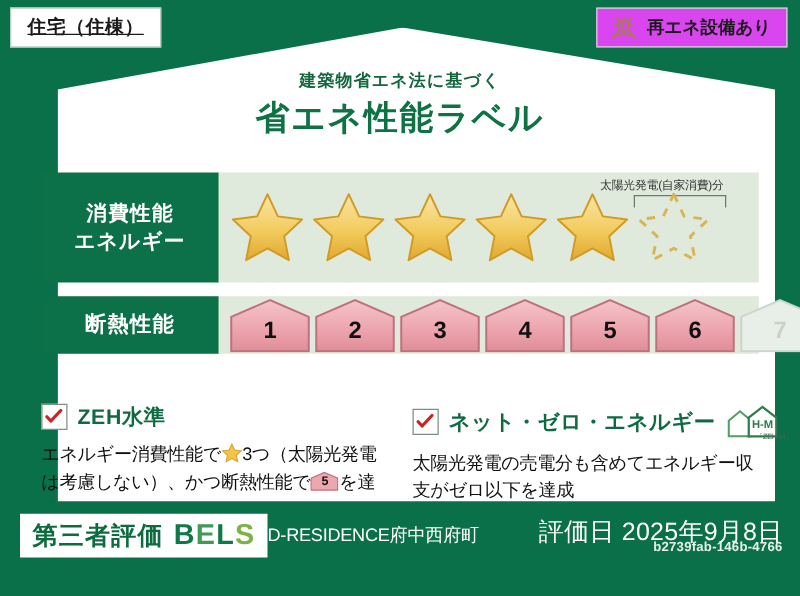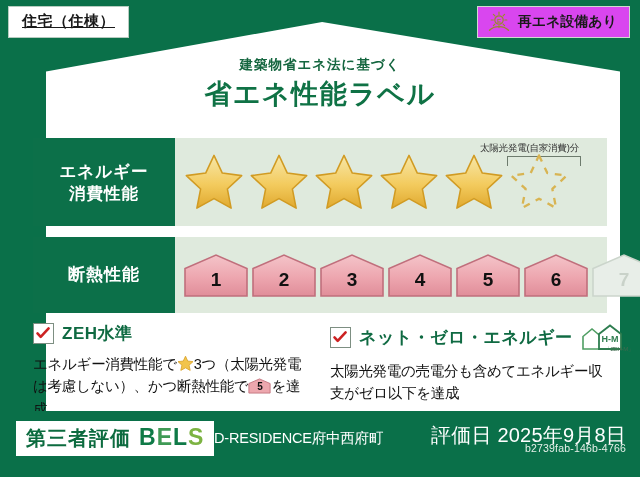--- a/index.html
+++ b/index.html
@@ -52,21 +52,21 @@
   .row{position:absolute;left:33px;width:574px;display:flex;}
   .row .row-label{
     width:142px;background:#0c7049;color:#ffffff;
     display:flex;flex-direction:column;align-items:center;justify-content:center;
     font-size:17px;font-weight:bold;letter-spacing:1px;line-height:1.35;
   }
   .row .row-body{flex:1;background:#dfeadd;position:relative;}
 
   #row-energy{top:138px;height:88px;}
   #row-energy .row-label{font-size:16.5px;}
-  #row-insul{top:237px;height:76px;}
+  #row-insul{top:237px;height:46px;}
 
   
   .stars{position:absolute;inset:0;display:flex;align-items:center;padding-left:8px;gap:3px;}
   .star{width:62px;height:60px;flex:0 0 auto;}
 
   
   .solar-note{
     position:absolute;right:3px;top:4px;width:124px;text-align:left;
     font-size:9.5px;color:#333;letter-spacing:-.2px;white-space:nowrap;
   }
@@ -104,40 +104,40 @@
     margin-top:8px;font-size:14.5px;color:#111;line-height:1.55;letter-spacing:-.3px;
   }
   .inline-star{display:inline-block;vertical-align:-3px;width:17px;height:17px;}
   .inline-badge{display:inline-block;vertical-align:-3px;width:23px;height:16px;position:relative;}
   .inline-badge span{
     position:absolute;left:0;right:0;bottom:0px;text-align:center;
     font-size:10px;font-weight:bold;color:#111;z-index:2;
   }
 
   
-  .footer{position:absolute;left:0;right:0;bottom:0;height:66px;background:#0a7049;}
+  .footer{position:absolute;left:0;right:0;bottom:0;height:76px;background:#0a7049;}
   .bels-box{
     position:absolute;left:16px;top:10px;background:#ffffff;
     padding:3px 10px 4px 10px;display:flex;align-items:baseline;gap:8px;
   }
   .bels-jp{font-size:20px;font-weight:bold;color:#0c6b3f;letter-spacing:1px;}
   .bels-en{font-size:23px;font-weight:bold;letter-spacing:1px;}
   .bels-en i{font-style:normal;}
   .b1{color:#0f7a47;} .b2{color:#3f9a55;} .b3{color:#0f7a47;} .b4{color:#7cb342;}
   .prop-name{
     position:absolute;left:214px;top:18px;
     font-size:14.5px;color:#ffffff;letter-spacing:-.2px;white-space:nowrap;
   }
   .eval-date{
     position:absolute;right:14px;top:11px;text-align:right;
     font-size:20px;color:#ffffff;letter-spacing:.2px;white-space:nowrap;
   }
   .eval-id{
     position:absolute;right:14px;top:31px;text-align:right;
-    font-size:10.5px;color:#e6f0e9;letter-spacing:.2px;white-space:nowrap;
+    font-size:10.5px;color:#e6f0e9;letter-spacing:.2px;white-space:nowrap;font-weight:bold;
   }
 </style>
 </head>
 <body>
 
 <div id="label-root">
 
   <div class="house-card"></div>
 
   <div class="chip-left">
@@ -156,22 +156,22 @@
       </svg>
     </span>
     <span>再エネ設備あり</span>
   </div>
 
   <div class="sub-title">建築物省エネ法に基づく</div>
   <div class="main-title">省エネ性能ラベル</div>
 
   <div class="row" id="row-energy">
     <div class="row-label">
+      <span>消費性能</span>
       <span>エネルギー</span>
-      <span>消費性能</span>
     </div>
     <div class="row-body">
       <div class="solar-note">太陽光発電(自家消費)分</div>
       <div class="solar-bracket"></div>
       <div class="stars" id="star-container">
           <span class="star"><svg viewBox="0 0 64 62" width="62" height="60">
               <defs>
                 <linearGradient id="sg" x1="0" y1="0" x2="0" y2="1">
                   <stop offset="0%" stop-color="#f7e7a8"></stop>
                   <stop offset="55%" stop-color="#f3cb5e"></stop>

